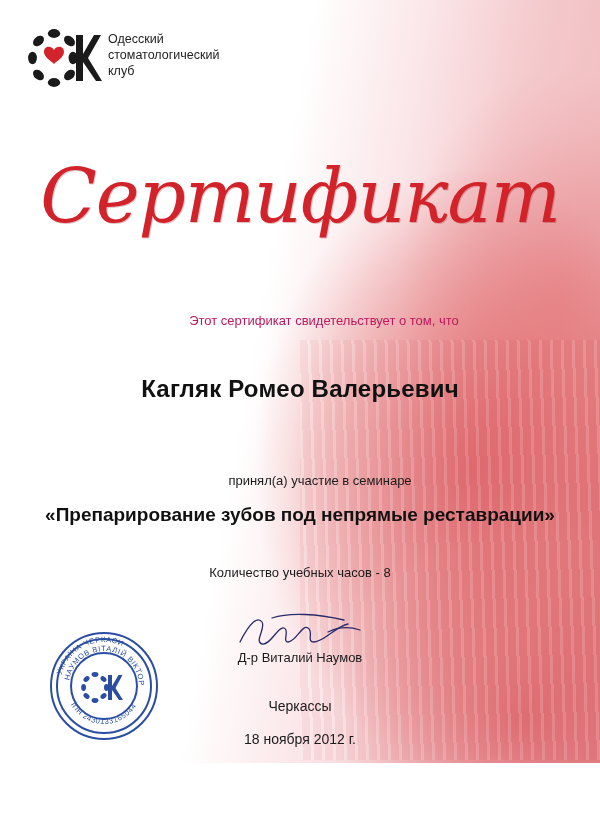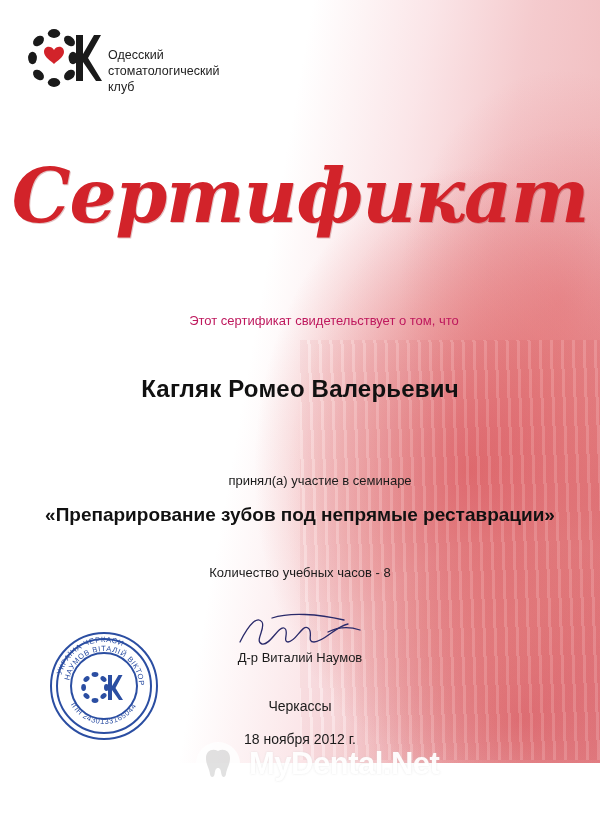--- a/index.html
+++ b/index.html
@@ -62,40 +62,40 @@
     align-items: flex-start;
   }
   .logo-mark {
     width: 74px;
     height: 62px;
     position: relative;
     flex: none;
   }
   .logo-text {
     margin-left: 6px;
-    margin-top: 20px;
+    margin-top: 4px;
     font-size: 12.5px;
     line-height: 16px;
     color: #222222;
     font-family: "Liberation Sans", sans-serif;
   }
   .logo-text .l1 { display: block; }
   .logo-text .l2 { display: block; }
   .logo-text .l3 { display: block; }
 
   
   .cert-title {
     position: absolute;
     top: 150px;
     left: 0;
     width: 600px;
     text-align: center;
     font-family: "DejaVu Serif", serif;
     font-style: italic;
-    font-weight: bold;
+    font-weight: normal;
     font-size: 74px;
     line-height: 92px;
     color: #d2232a;
     letter-spacing: -1px;
     text-shadow: 1px 1px 0 rgba(140,10,15,0.25);
   }
 
   .line-center {
     position: absolute;
     left: 0;
@@ -282,24 +282,15 @@
             <ellipse cx="13" cy="28.5" rx="3.4" ry="2.4"></ellipse>
             <ellipse cx="21.5" cy="24" rx="3.4" ry="2.4" transform="rotate(-42 21.5 24)"></ellipse>
             <ellipse cx="24.4" cy="15.5" rx="2.4" ry="3.4"></ellipse>
             <ellipse cx="21.5" cy="7" rx="3.4" ry="2.4" transform="rotate(42 21.5 7)"></ellipse>
           </g>
           <path d="M26 3 L26 28 L30 28 L30 18 L37 28 L41 28 L33.5 16 L40.5 3 L36.5 3 L30 14 L30 3 Z" fill="#2b4ea2"></path>
         </g>
       </svg>
     </div>
 
-    <div class="watermark">
-      <div class="wm-badge">
-        <svg width="44" height="44" viewBox="0 0 44 44" xmlns="http://www.w3.org/2000/svg">
-          <circle cx="22" cy="22" r="21" fill="#ffffff" opacity="0.9"></circle>
-          <path d="M22 9 c-5 -3 -12 -1 -12 7 c0 7 3 9 4 16 c0.6 4 4 4 4.6 0 c0.5 -3.4 1 -6 3.4 -6 c2.4 0 2.9 2.6 3.4 6 c0.6 4 4 4 4.6 0 c1 -7 4 -9 4 -16 c0 -8 -7 -10 -12 -7 z" fill="#dcdcdc"></path>
-        </svg>
-      </div>
-      <div class="wm-text">MyDental.Net</div>
-    </div>
 
   </div>
 </div>
 
 </body></html>

